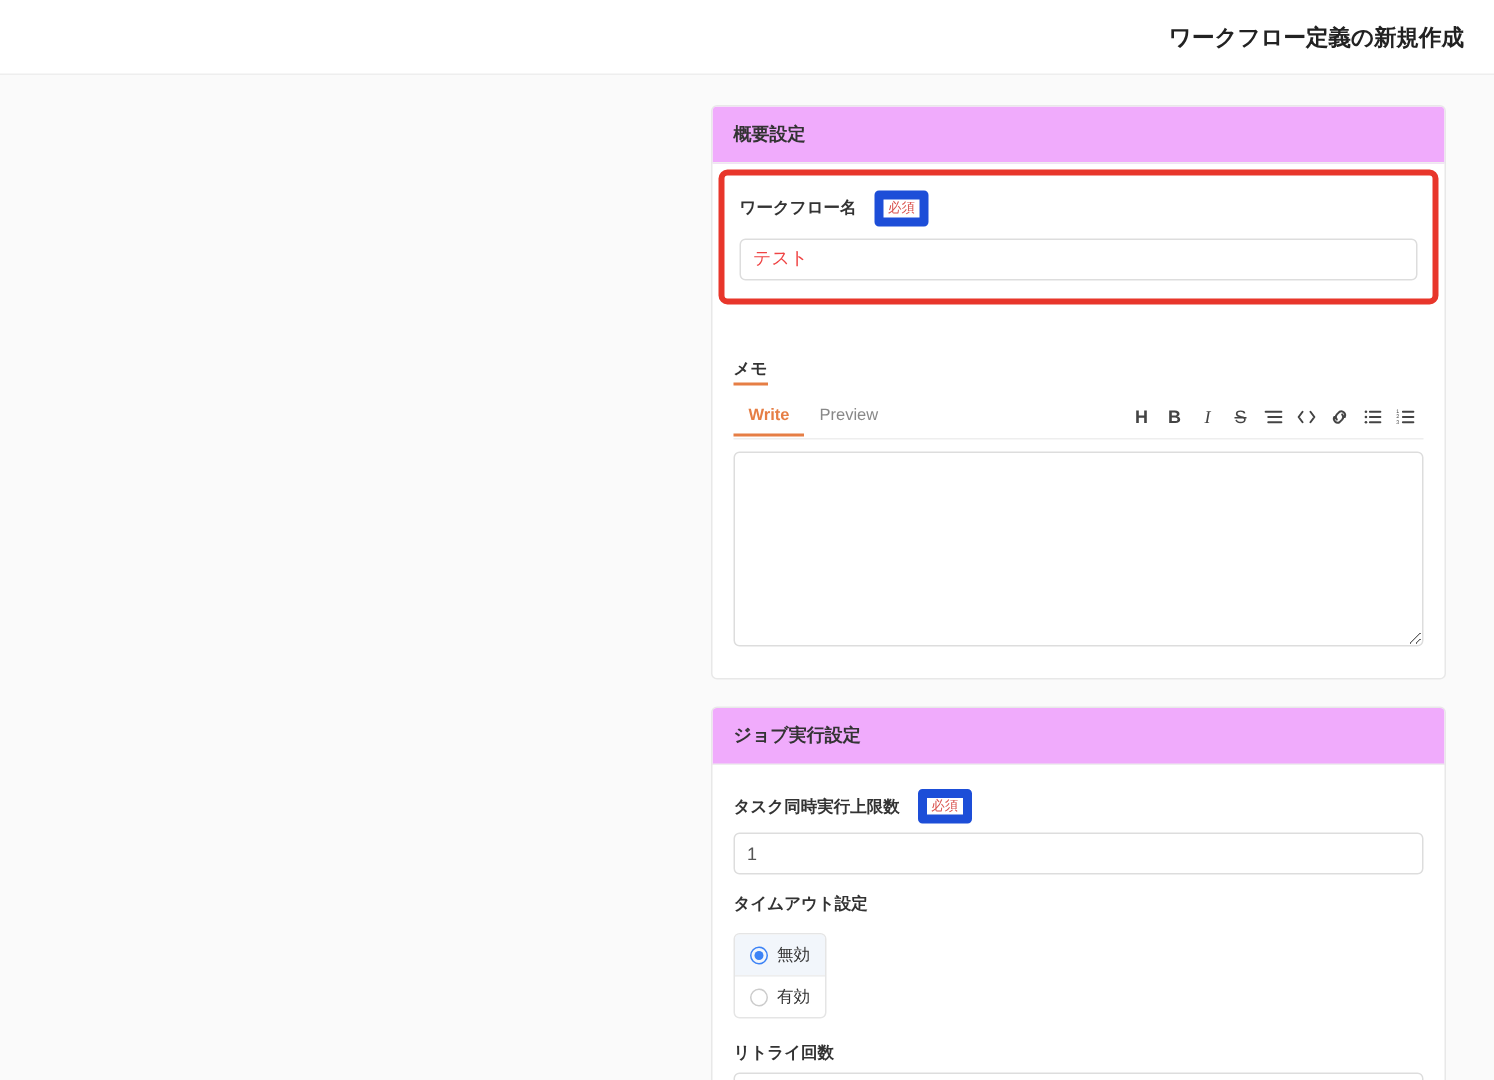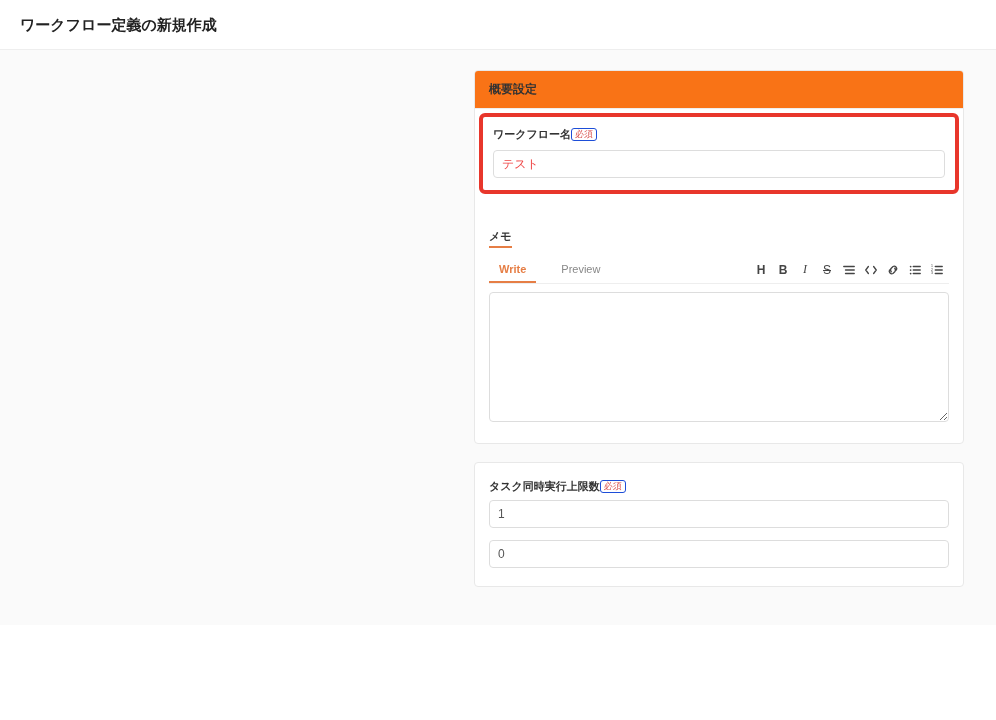--- a/index.html
+++ b/index.html
@@ -10,64 +10,65 @@
       font-size: 13px;
     }
     .page-header {
       padding: 16px 20px 14px;
       border-bottom: 1px solid #eee;
     }
     .page-title {
       font-size: 15px;
       font-weight: bold;
       color: #222;
+      text-align: right;
     }
     .content-area {
       display: flex;
       justify-content: flex-end;
       padding: 20px 32px;
       background: #fafafa;
     }
     .form-column {
       width: 490px;
     }
     .card {
       background: #fff;
       border: 1px solid #e8e8e8;
       border-radius: 4px;
       margin-bottom: 18px;
       overflow: hidden;
     }
     .card-header {
-      background: #f97316;
+      background: #f0abfc;
       padding: 10px 14px;
       font-size: 12px;
       font-weight: bold;
       border-bottom: 1px solid #eee;
     }
     .card-body {
       padding: 16px 14px 18px;
     }
     .field-group {
       margin-bottom: 12px;
     }
     .field-group:last-child { margin-bottom: 0; }
     .field-label {
       font-size: 11px;
       font-weight: 600;
       margin-bottom: 6px;
       display: flex;
       align-items: center;
-      gap: 0;
+      gap: 12px;
     }
     .required-badge {
       display: inline-block;
       font-size: 9px;
       color: #d9534f;
-      border: 1px solid #1d4ed8;
+      border: 6px solid #1d4ed8;
       border-radius: 3px;
       padding: 0 3px;
       line-height: 1.3;
       font-weight: normal;
     }
     .text-input {
       width: 100%;
       border: 1px solid #ddd;
       border-radius: 4px;
       padding: 6px 8px;
@@ -93,21 +94,21 @@
     }
     .editor-tabs-row {
       display: flex;
       justify-content: space-between;
       align-items: center;
       border-bottom: 1px solid #eee;
       margin-top: 6px;
       margin-bottom: 8px;
       height: 28px;
     }
-    .editor-tabs { display: flex; gap: 15px; }
+    .editor-tabs { display: flex; gap: 0; }
     .editor-tab {
       font-size: 11px;
       padding: 6px 10px 6px;
       color: #888;
       cursor: pointer;
     }
     .editor-tab.active {
       color: #e67e45;
       border-bottom: 2px solid #e67e45;
       font-weight: 600;
@@ -235,32 +236,53 @@
             </div>
           </div>
 
           <textarea class="editor-textarea" style=""></textarea>
         </div>
 
       </div>
     </div>
 
     <div class="card">
+      <div class="card-header">ジョブ実行設定</div>
       <div class="card-body">
 
         <div class="field-group">
           <div class="field-label">
             <span>タスク同時実行上限数</span>
             <span class="required-badge">必須</span>
           </div>
           <input class="text-input" type="text" style="color: rgb(85, 85, 85);" value="1">
         </div>
 
+        <div class="field-group">
+          <div class="field-label">
+            <span>タイムアウト設定</span>
+          </div>
+          <div class="radio-group">
+            <div class="radio-option selected">
+              <span class="radio-circle">
+                  <span class="radio-dot"></span>
+                </span>
+              <span>無効</span>
+            </div>
+            <div class="radio-option">
+              <span class="radio-circle unsel"></span>
+              <span>有効</span>
+            </div>
+          </div>
+        </div>
 
         <div class="field-group" style="margin-bottom:0;">
+          <div class="field-label">
+            <span>リトライ回数</span>
+          </div>
           <input class="text-input" type="text" style="color: rgb(85, 85, 85);" value="0">
         </div>
 
       </div>
     </div>
 
   </div>
 </div>
 
 </body></html>

